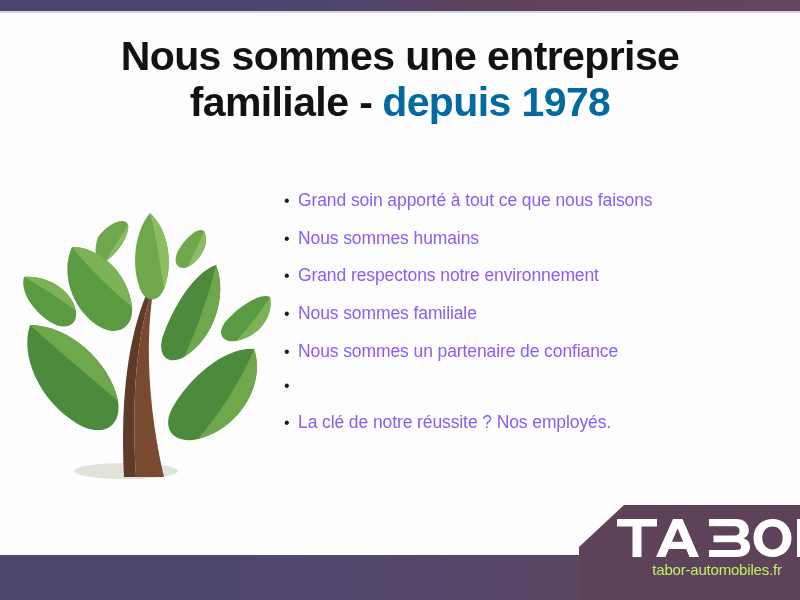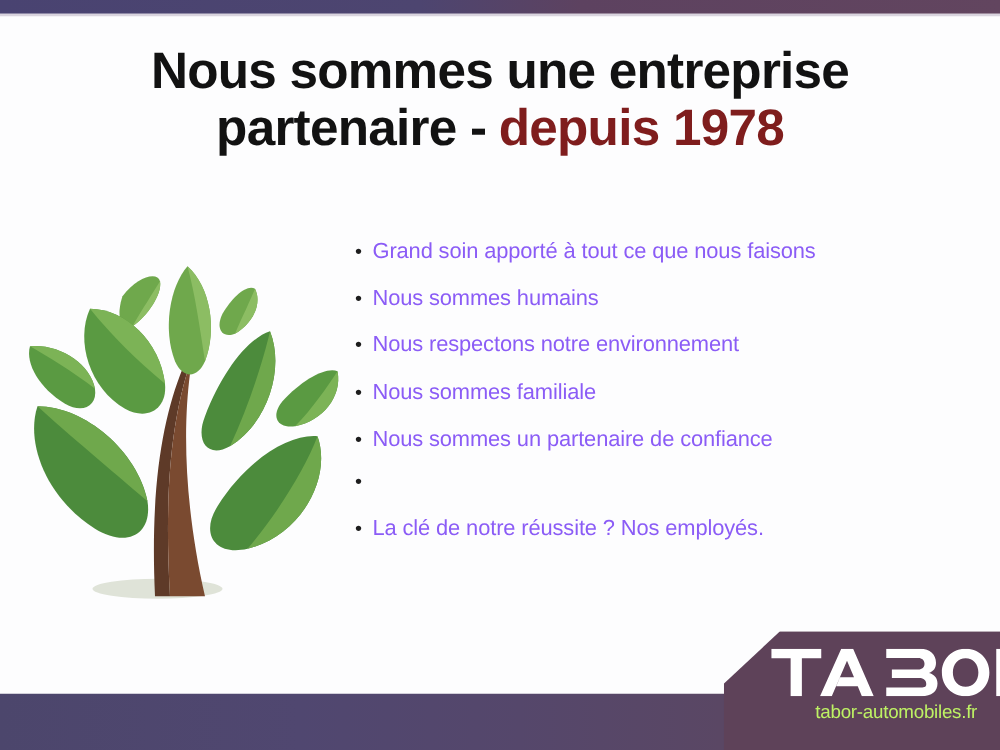--- a/index.html
+++ b/index.html
@@ -32,21 +32,21 @@
     line-height:1.12;
   }
   .title-line{
     font-size:41px;
     font-weight:bold;
     letter-spacing:-0.6px;
     color:#121212;
     white-space:nowrap;
   }
   .title-accent{
-    color:#7f1d1d;
+    color:#0369a1;
     margin-left:10px;
   }
 
   
   .tree{
     position:absolute;left:18px;top:185px;width:265px;height:310px;
   }
   .tree svg{display:block;width:100%;height:100%;}
 
   
@@ -102,21 +102,21 @@
 <body>
 
 <div class="slide">
 
   <div class="topbar"></div>
   <div class="topbar-hair"></div>
 
   <div class="title-wrap">
     <div class="title-line">Nous sommes une entreprise</div>
     <div class="title-line">
-      <span>partenaire -</span><span class="title-accent">depuis 1978</span>
+      <span>familiale -</span><span class="title-accent">depuis 1978</span>
     </div>
   </div>
 
   <div class="tree">
     <svg viewBox="0 0 265 310" xmlns="http://www.w3.org/2000/svg">
 
       <ellipse cx="108" cy="286" rx="52" ry="8" fill="#dfe3d8"></ellipse>
 
       <path d="M128 110 C112 150 102 205 106 292 L118 292 C113 205 120 152 132 112 Z" fill="#5e3a28"></path>
       <path d="M132 112 C120 152 113 205 118 292 L146 292 C130 222 128 160 134 114 Z" fill="#7a4a30"></path>
@@ -172,21 +172,21 @@
     <div class="bullet-row">
       <span class="bullet-dot">•</span>
       <span class="bullet-text">Grand soin apporté à tout ce que nous faisons</span>
     </div>
     <div class="bullet-row">
       <span class="bullet-dot">•</span>
       <span class="bullet-text">Nous sommes humains</span>
     </div>
     <div class="bullet-row">
       <span class="bullet-dot">•</span>
-      <span class="bullet-text">Nous respectons notre environnement</span>
+      <span class="bullet-text">Grand respectons notre environnement</span>
     </div>
     <div class="bullet-row">
       <span class="bullet-dot">•</span>
       <span class="bullet-text">Nous sommes familiale</span>
     </div>
     <div class="bullet-row">
       <span class="bullet-dot">•</span>
       <span class="bullet-text">Nous sommes un partenaire de confiance</span>
     </div>
     <div class="bullet-row">

